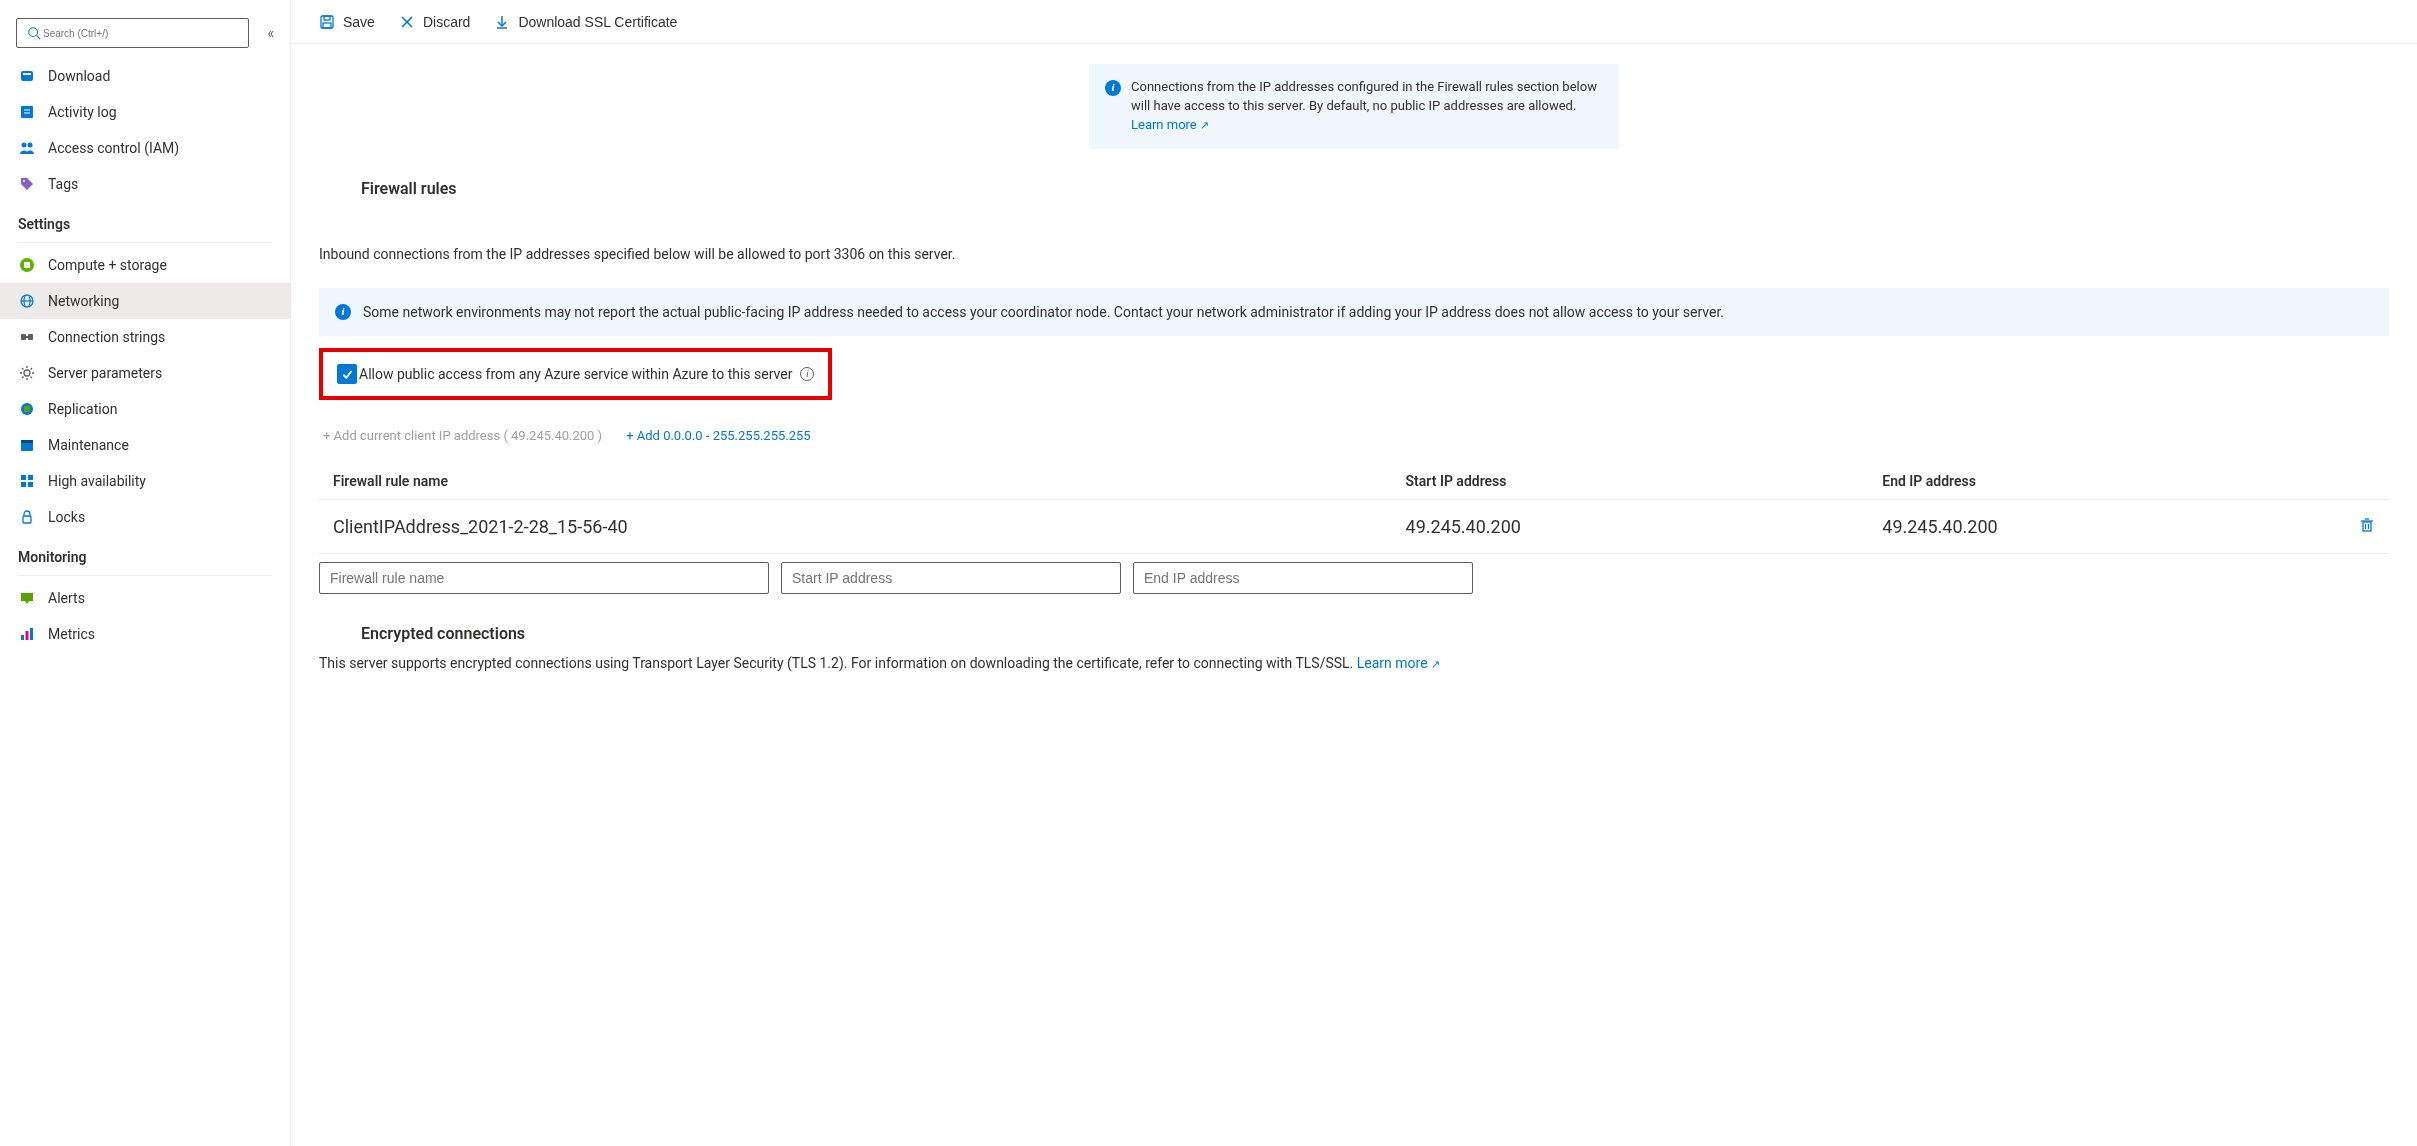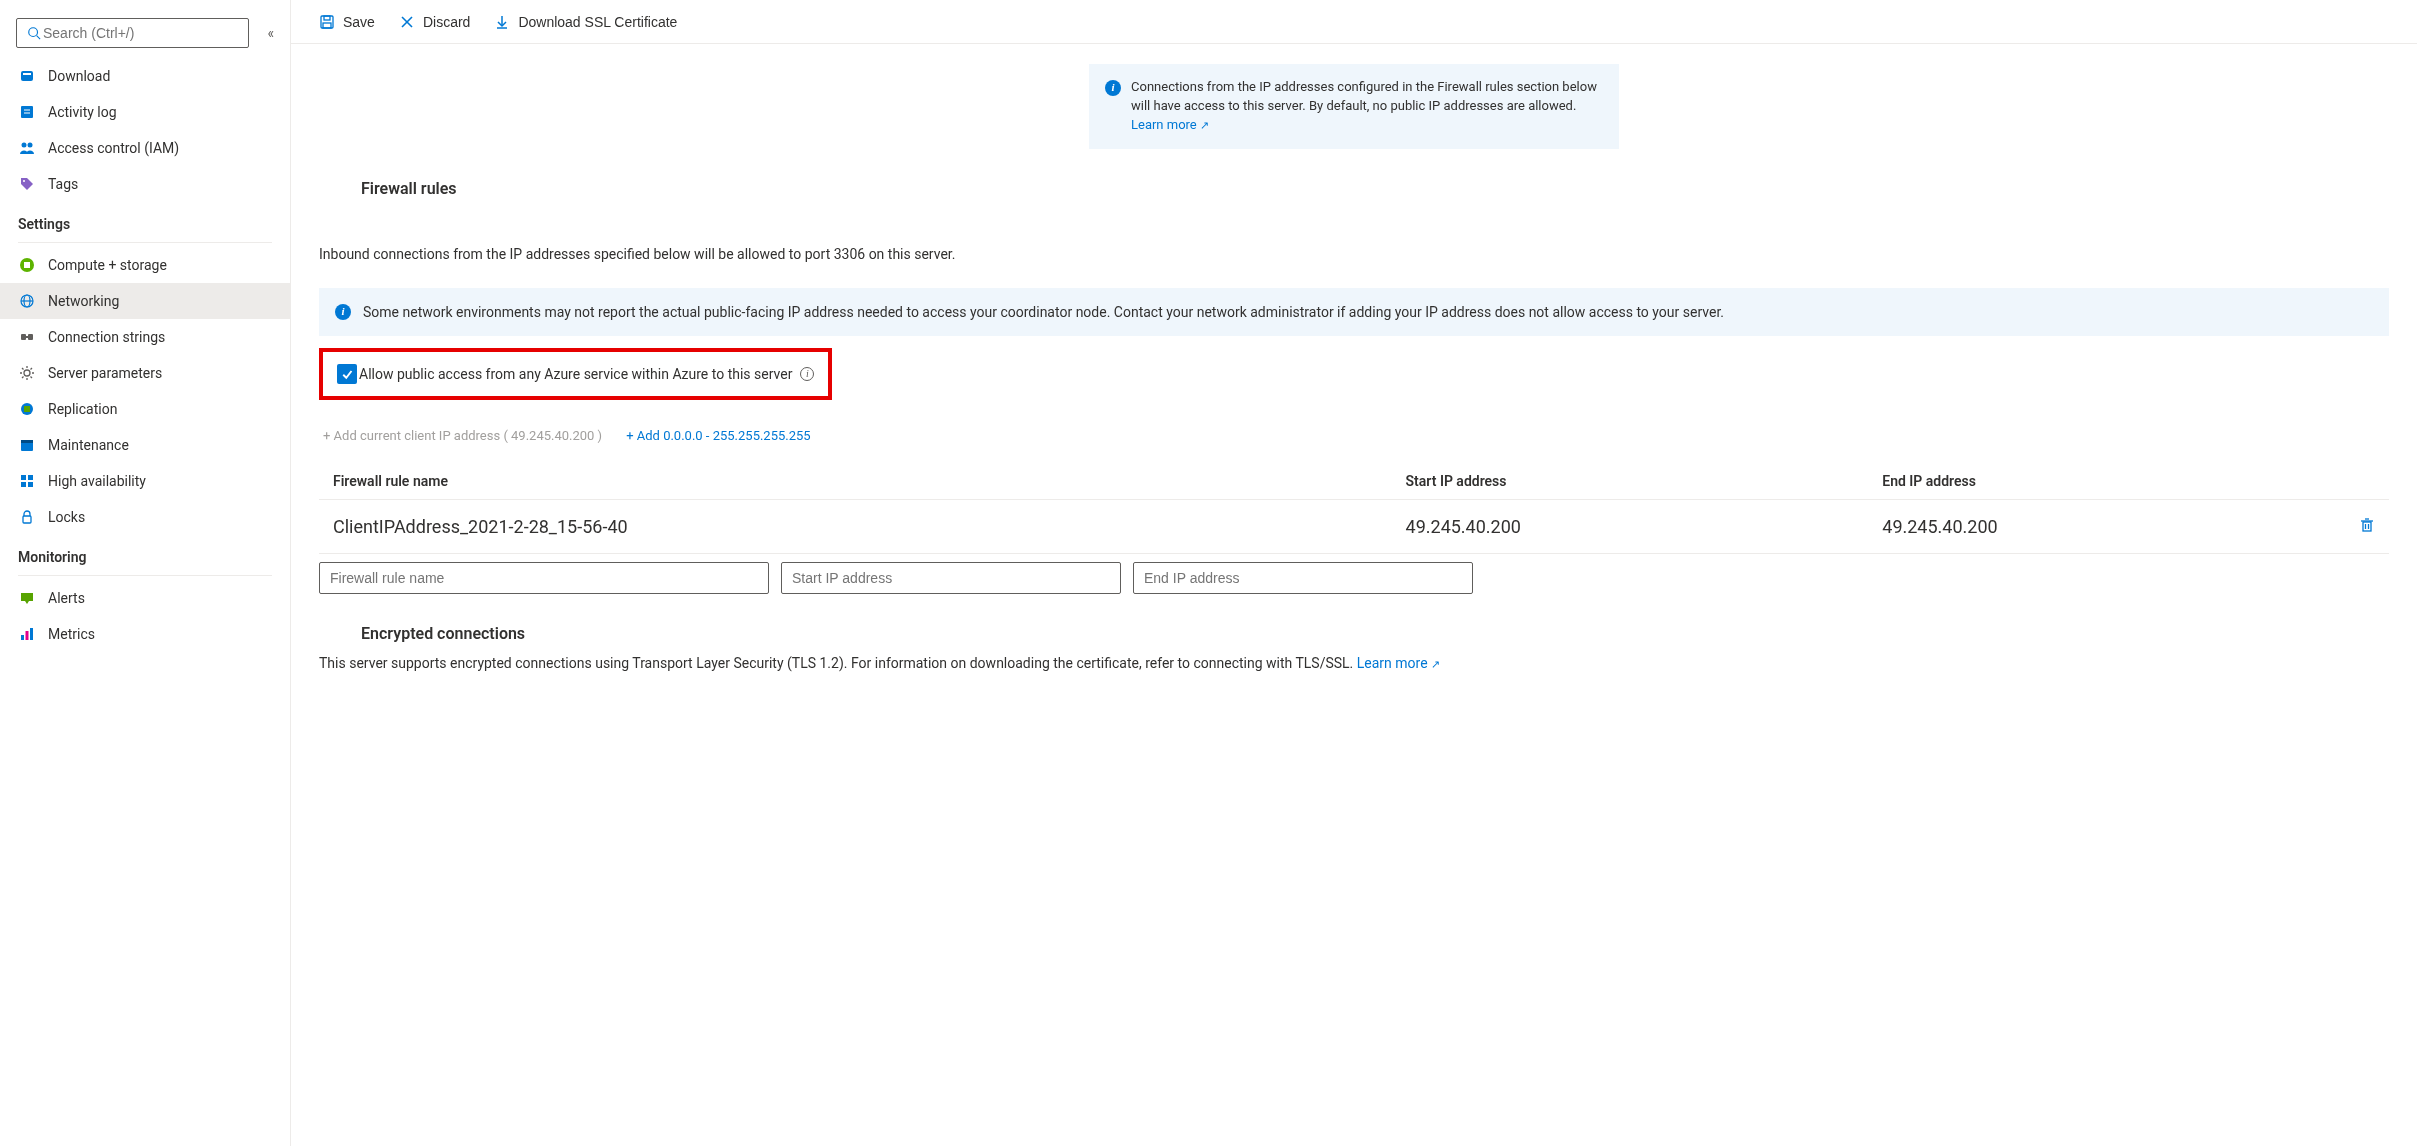--- a/index.html
+++ b/index.html
@@ -36,21 +36,21 @@
     height: 30px;
     padding: 0 8px;
     font-size: 14px;
     color: #605e5c;
     background: #fff;
   }
   .search-box input {
     border: none;
     outline: none;
     flex: 1;
-    font-size: 14px;
+    font-size: 10px;
     background: transparent;
   }
   .collapse-btn {
     margin-left: 18px;
     color: #605e5c;
     cursor: pointer;
     font-size: 14px;
   }
   .nav-scroll {
     flex: 1;

